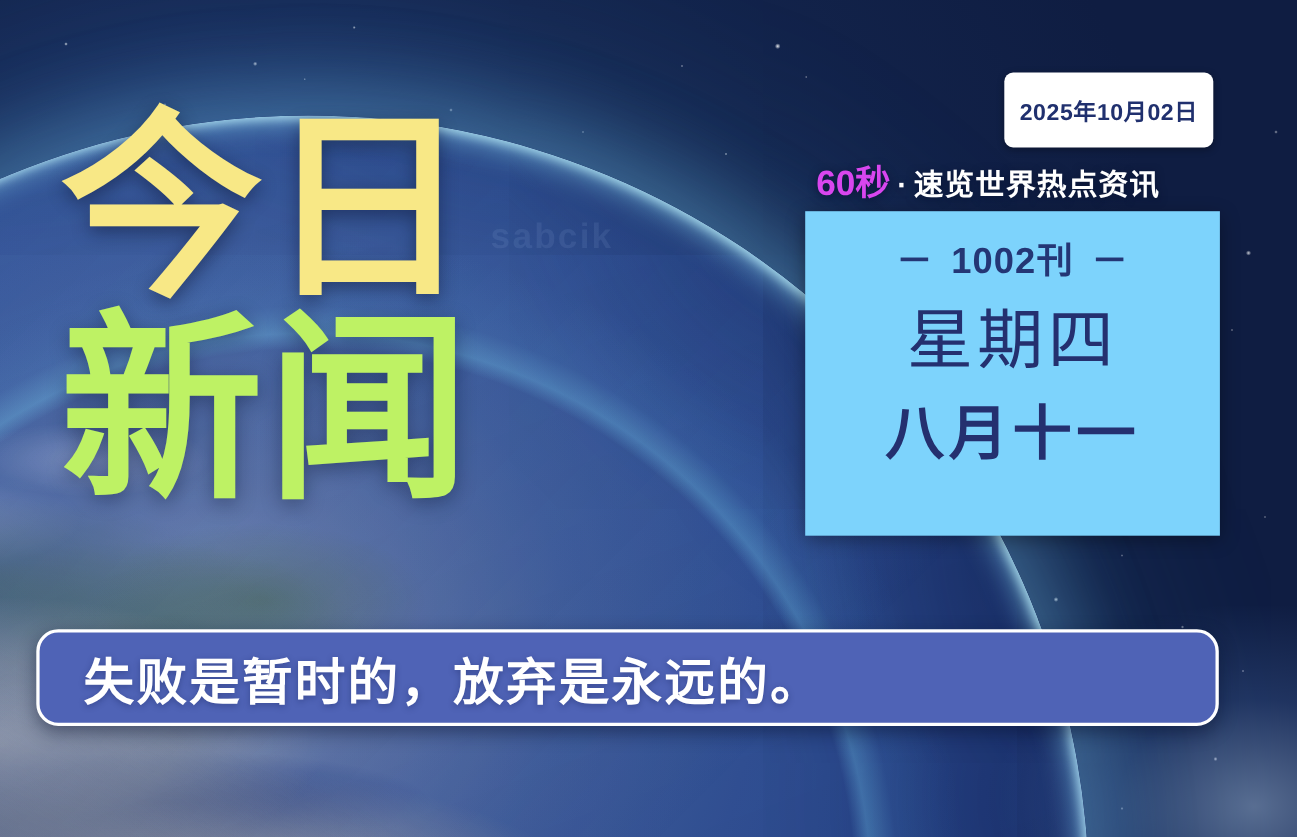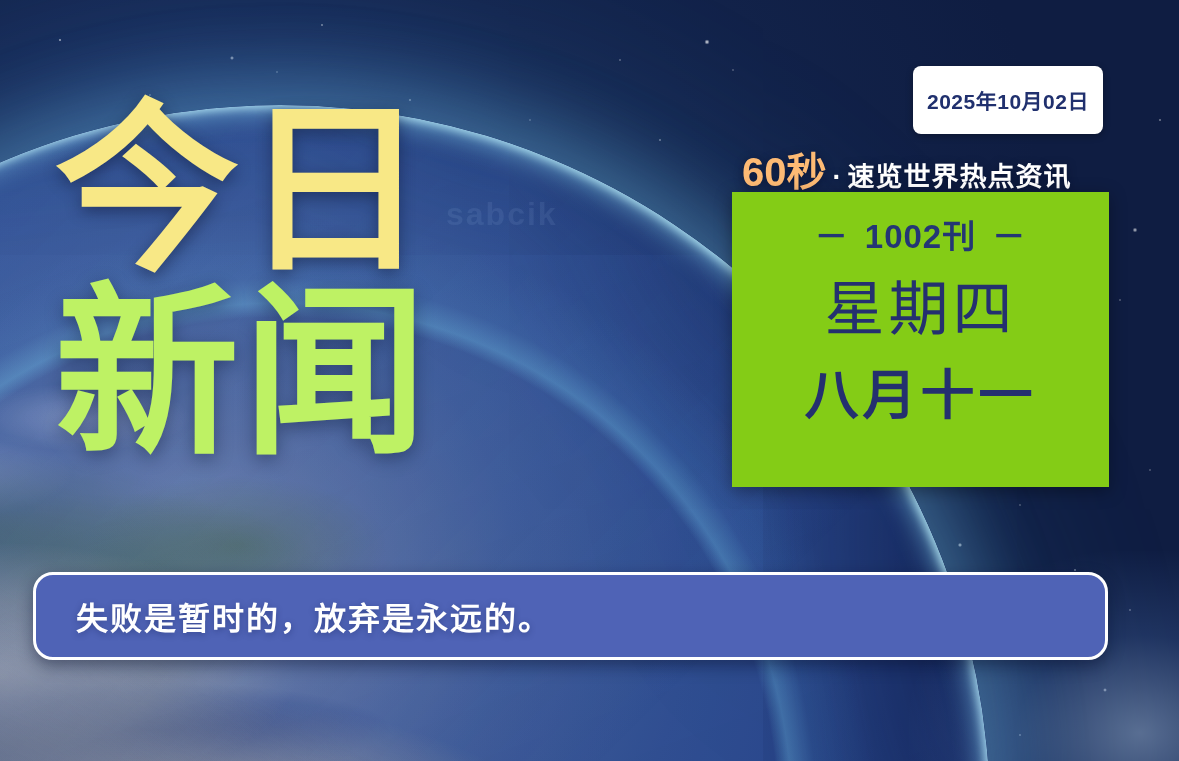--- a/index.html
+++ b/index.html
@@ -214,23 +214,23 @@
   .tagline {
     position: absolute;
     left: 742px;
     top: 140px;
     display: flex;
     align-items: baseline;
     white-space: nowrap;
     text-shadow: 0 2px 8px rgba(5,12,38,.6);
   }
   .tagline .seconds {
-    font-size: 40px;
-    font-weight: 900;
-    color: #fdba74;
+    font-size: 32px;
+    font-weight: 900;
+    color: #d946ef;
     letter-spacing: 0px;
   }
   .tagline .sep {
     font-size: 27px;
     font-weight: 900;
     color: #ffffff;
     margin: 0 6px;
   }
   .tagline .sub {
     font-size: 27px;
@@ -238,21 +238,21 @@
     color: #ffffff;
     letter-spacing: 1px;
   }
 
   .info-card {
     position: absolute;
     left: 732px;
     top: 192px;
     width: 377px;
     height: 295px;
-    background: #84cc16;
+    background: #7dd3fc;
     box-shadow: 0 4px 16px rgba(0,0,0,.35);
     display: flex;
     flex-direction: column;
     align-items: center;
     justify-content: flex-start;
     padding-top: 18px;
     box-sizing: border-box;
   }
   .issue {
     color: #243675;
@@ -289,21 +289,21 @@
     box-sizing: border-box;
     background: #4f63b6;
     border: 3px solid #ffffff;
     border-radius: 20px;
     display: flex;
     align-items: center;
     box-shadow: 0 6px 16px rgba(6,14,42,.45);
   }
   .quote-text {
     color: #ffffff;
-    font-size: 32px;
+    font-size: 46px;
     font-weight: 700;
     letter-spacing: 2px;
     margin-left: 40px;
     white-space: nowrap;
     text-shadow: 0 2px 6px rgba(18,30,80,.35);
   }
 </style>
 </head>
 <body>
 

